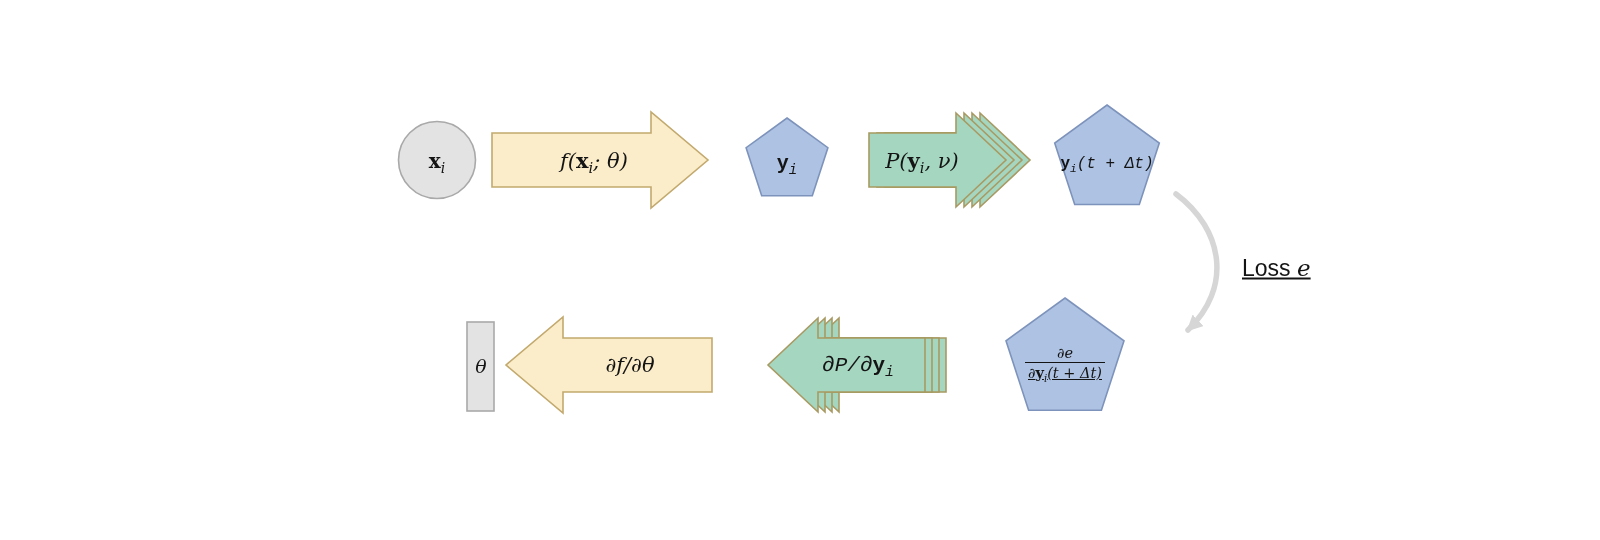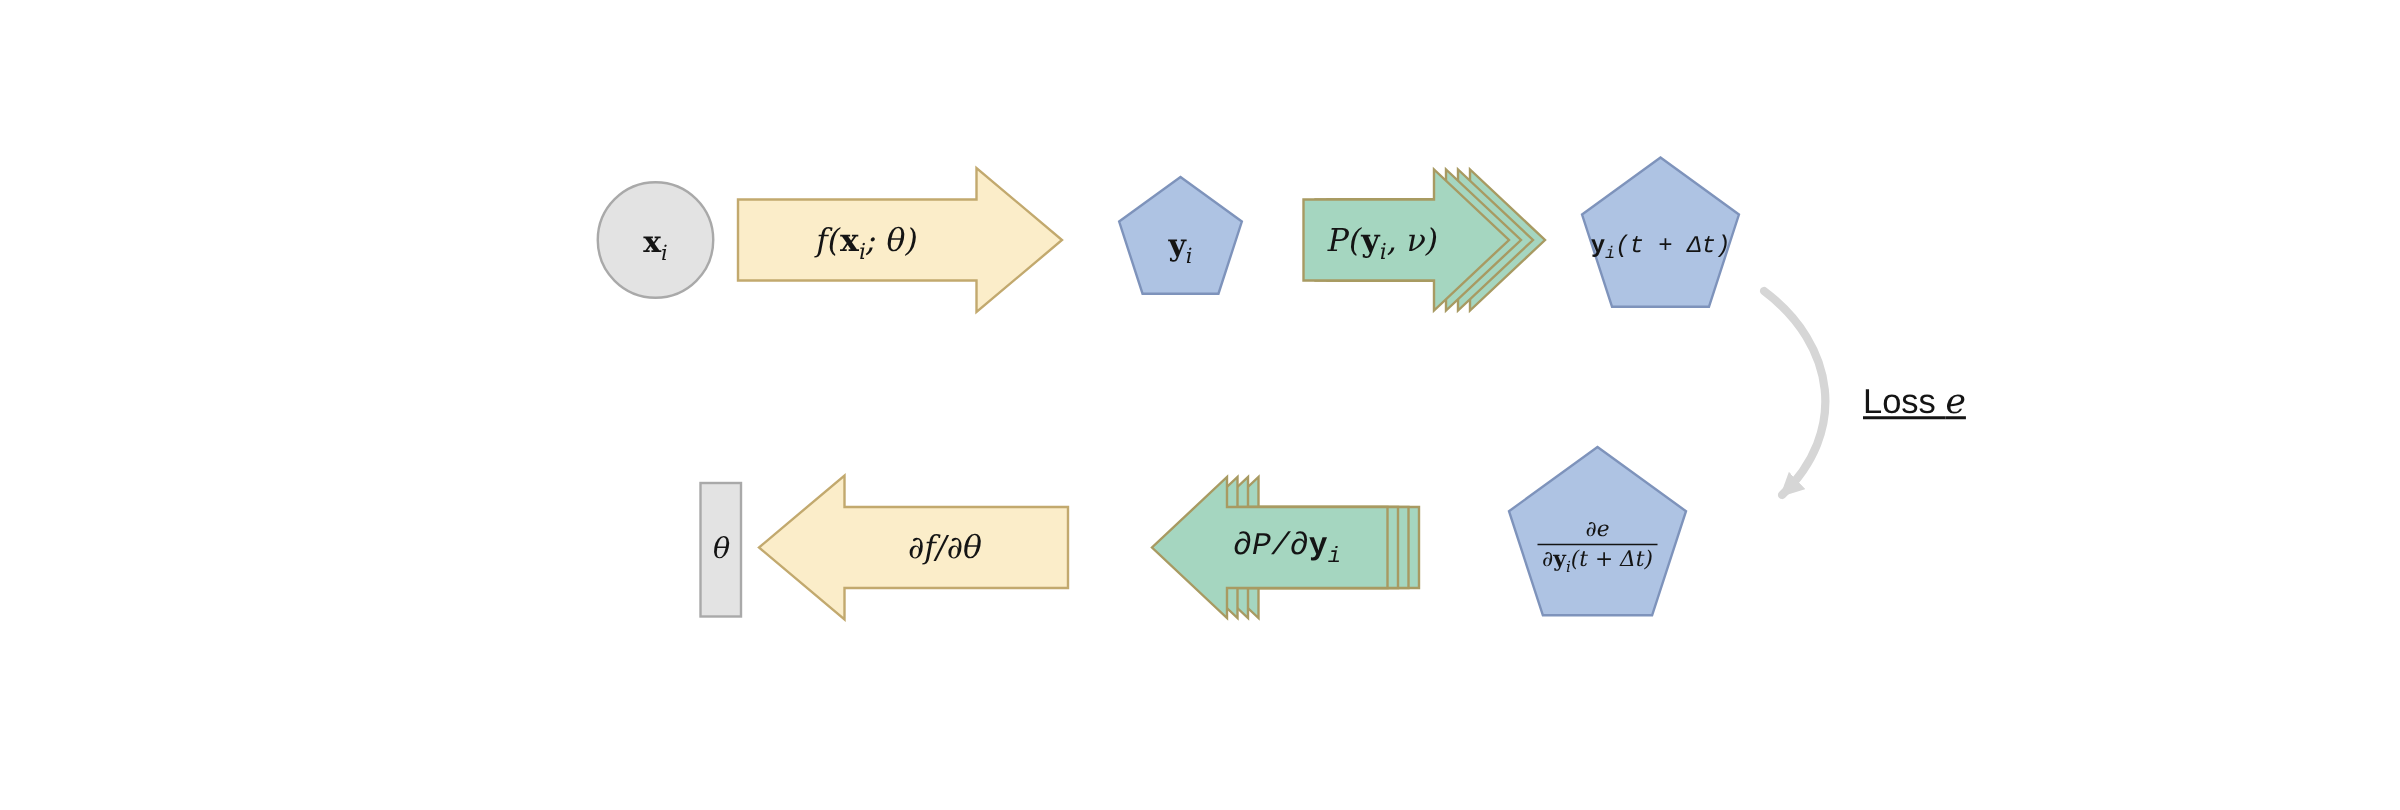--- a/index.html
+++ b/index.html
@@ -16,21 +16,21 @@
 
   
   .lbl{position:absolute;transform:translate(-50%,-50%);font-style:italic;font-size:21px;
        color:#141414;white-space:nowrap;text-align:center;}
   .lbl sub{font-size:70%;line-height:0;}
   .vec{font-style:normal;font-weight:bold;}
   .node-lbl{font-size:20px;}
   .small-lbl{font-size:16px;font-family:Liberation Mono, monospace;}
   .frac{display:inline-flex;flex-direction:column;align-items:center;font-size:14.5px;}
   .frac-num{padding:0 3px 1px;}
-  .frac-den{border-top:1.4px solid #141414;padding:1px 3px 0;}
+  .frac-den{border-top:1.4px solid #141414;padding:1px 3px 0;text-decoration:underline;}
   .loss-lbl{position:absolute;left:1242px;top:268px;transform:translateY(-50%);
             font-family:"Liberation Sans","DejaVu Sans",sans-serif;font-style:normal;
             font-size:23px;color:#141414;white-space:nowrap;text-decoration:underline;}
   .loss-sym{font-family:"DejaVu Serif","Liberation Serif",serif;font-style:italic;}
 </style>
 </head>
 <body>
 
 <div class="canvas">
 
@@ -69,25 +69,25 @@
 
     <polygon class="yellow-arrow" points="712,338 563,338 563,317 506,365 563,413 563,392 712,392"></polygon>
 
     <rect class="gray-node" x="467" y="322" width="27" height="89"></rect>
   </svg>
 
   <div class="lbl node-lbl" style="left:437px;top:161px;">
     <span class="vec">x</span><sub>i</sub>
   </div>
 
-  <div class="lbl" style="left:578px;top:160px;">
+  <div class="lbl" style="left:594px;top:160px;">
     <span>f(</span><span class="vec">x</span><sub>i</sub><span>; θ)</span>
   </div>
 
-  <div class="lbl node-lbl" style="left:787px;top:163px;">
+  <div class="lbl node-lbl" style="left:787px;top:163px;font-family:Liberation Mono, monospace;">
     <span class="vec">y</span><sub>i</sub>
   </div>
 
   <div class="lbl" style="left:922px;top:160px;">
     <span>P(</span><span class="vec">y</span><sub>i</sub><span>, ν)</span>
   </div>
 
   <div class="lbl small-lbl" style="left:1107px;top:164px;">
     <span class="vec">y</span><sub>i</sub><span>(t + Δt)</span>
   </div>

